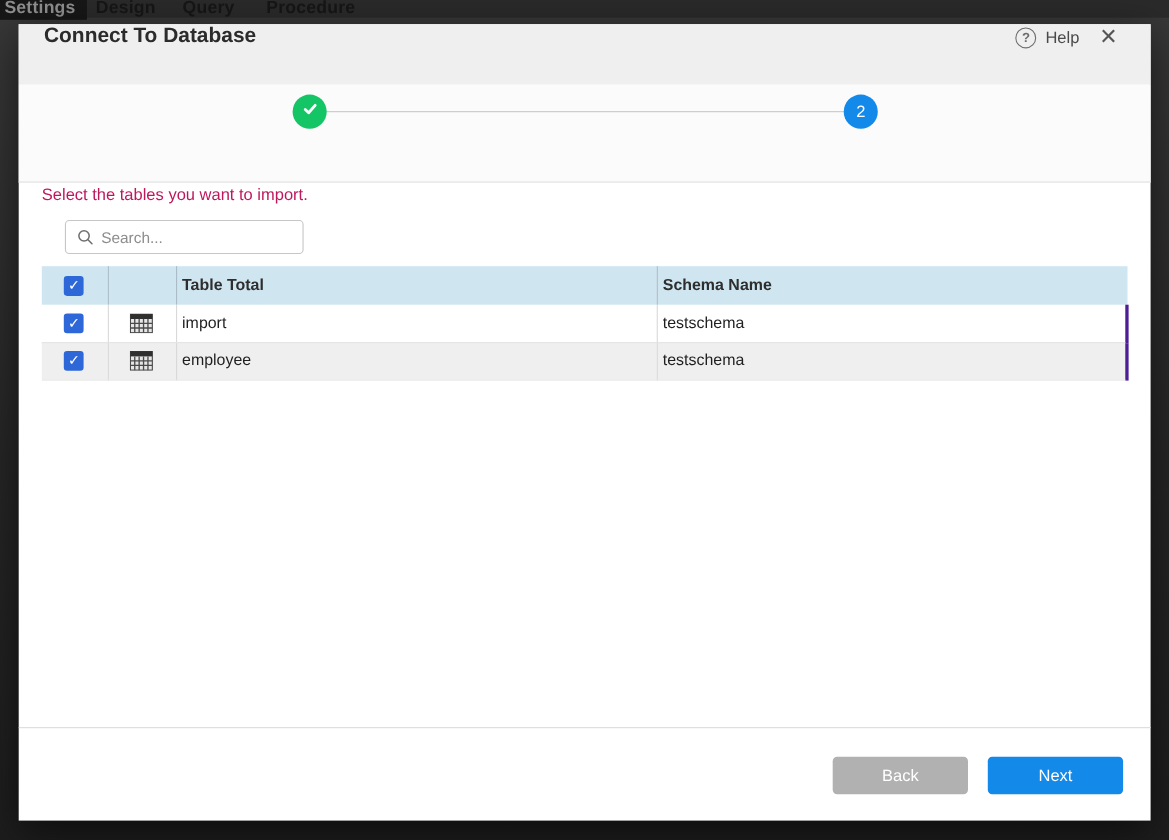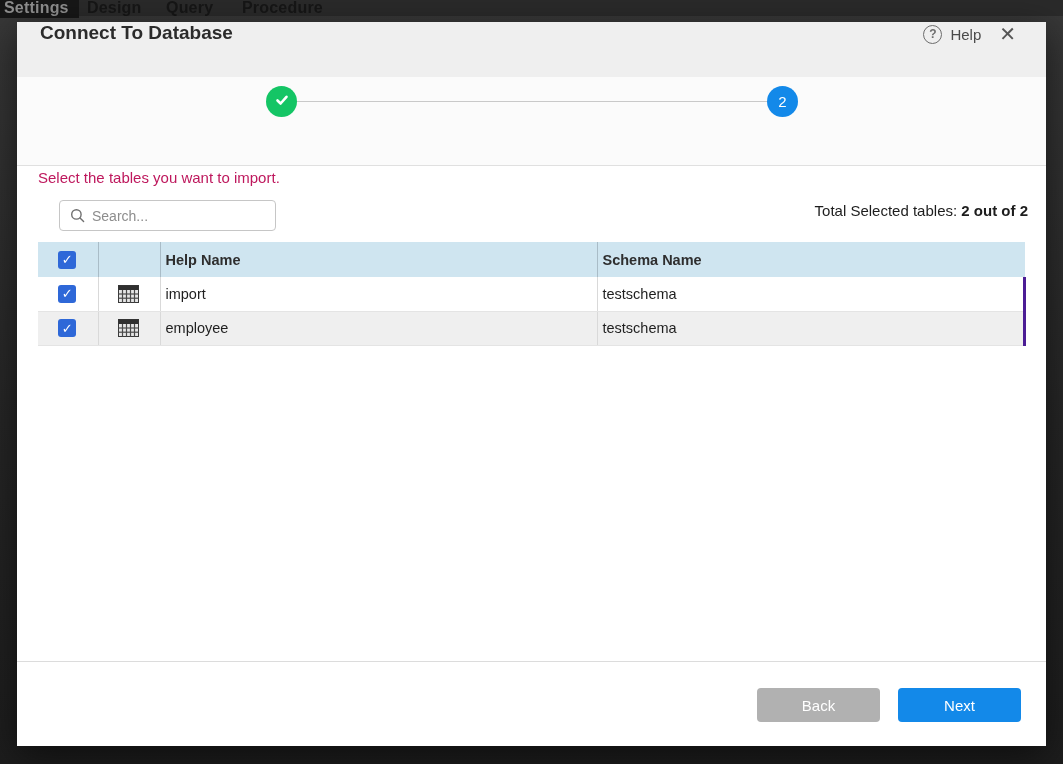--- a/index.html
+++ b/index.html
@@ -166,34 +166,33 @@
   <div class="search-wrap">
     <span class="search-icon">
       <svg width="15" height="15" viewBox="0 0 15 15">
           <circle cx="6.4" cy="6.4" r="4.7" stroke="#6f6f6f" stroke-width="1.4" fill="none"></circle>
           <line x1="10" y1="10" x2="13.6" y2="13.6" stroke="#6f6f6f" stroke-width="1.4" stroke-linecap="round"></line>
         </svg>
     </span>
     <input class="search-input" type="text" placeholder="Search..." style="">
   </div>
 
-  <div class="summary"><span>Total Selected tables: </span><b>2 out of 2</b></div>
 
   <table class="tbl">
     <colgroup>
         <col class="c-check">
         <col class="c-icon">
         <col class="c-name">
         <col class="c-schema">
       </colgroup>
     <thead>
       <tr>
         <td class="td-center"><span class="checkbox">✓</span></td>
         <td></td>
-        <td>Help Name</td>
+        <td>Table Total</td>
         <td>Schema Name</td>
       </tr>
     </thead>
     <tbody>
       <tr>
         <td class="td-center"><span class="checkbox">✓</span></td>
         <td class="td-center"><span class="tbl-icon">
           <svg width="21" height="18" viewBox="0 0 21 18">
                 <rect x="0.5" y="0.5" width="20" height="17" fill="#e6e6e6" stroke="#3a3a3a"></rect>
                 <rect x="0.5" y="0.5" width="20" height="4.5" fill="#2f2f2f"></rect>

